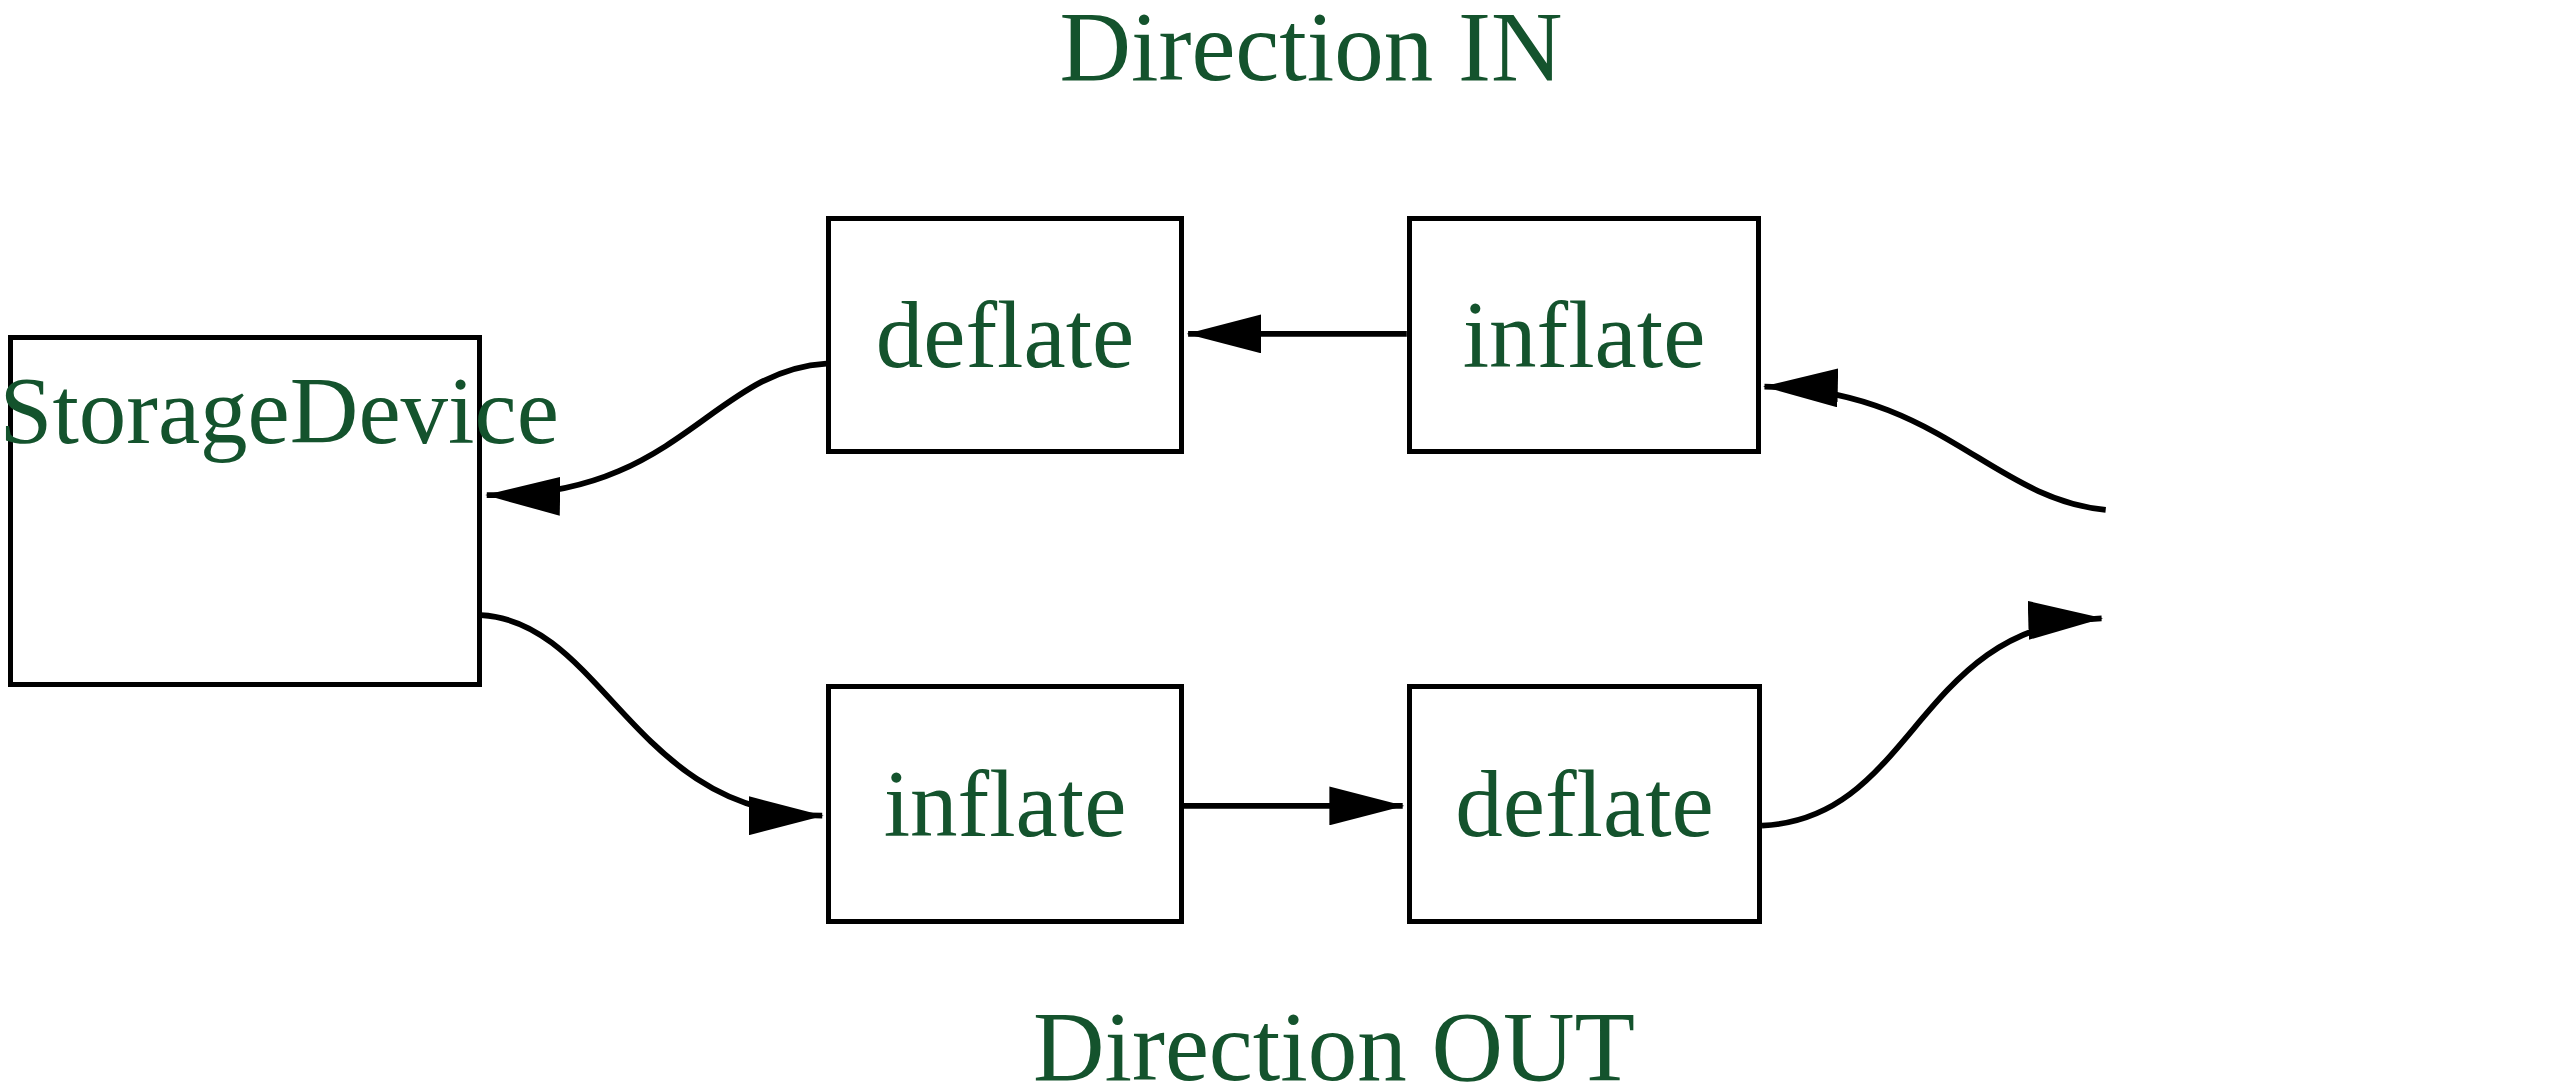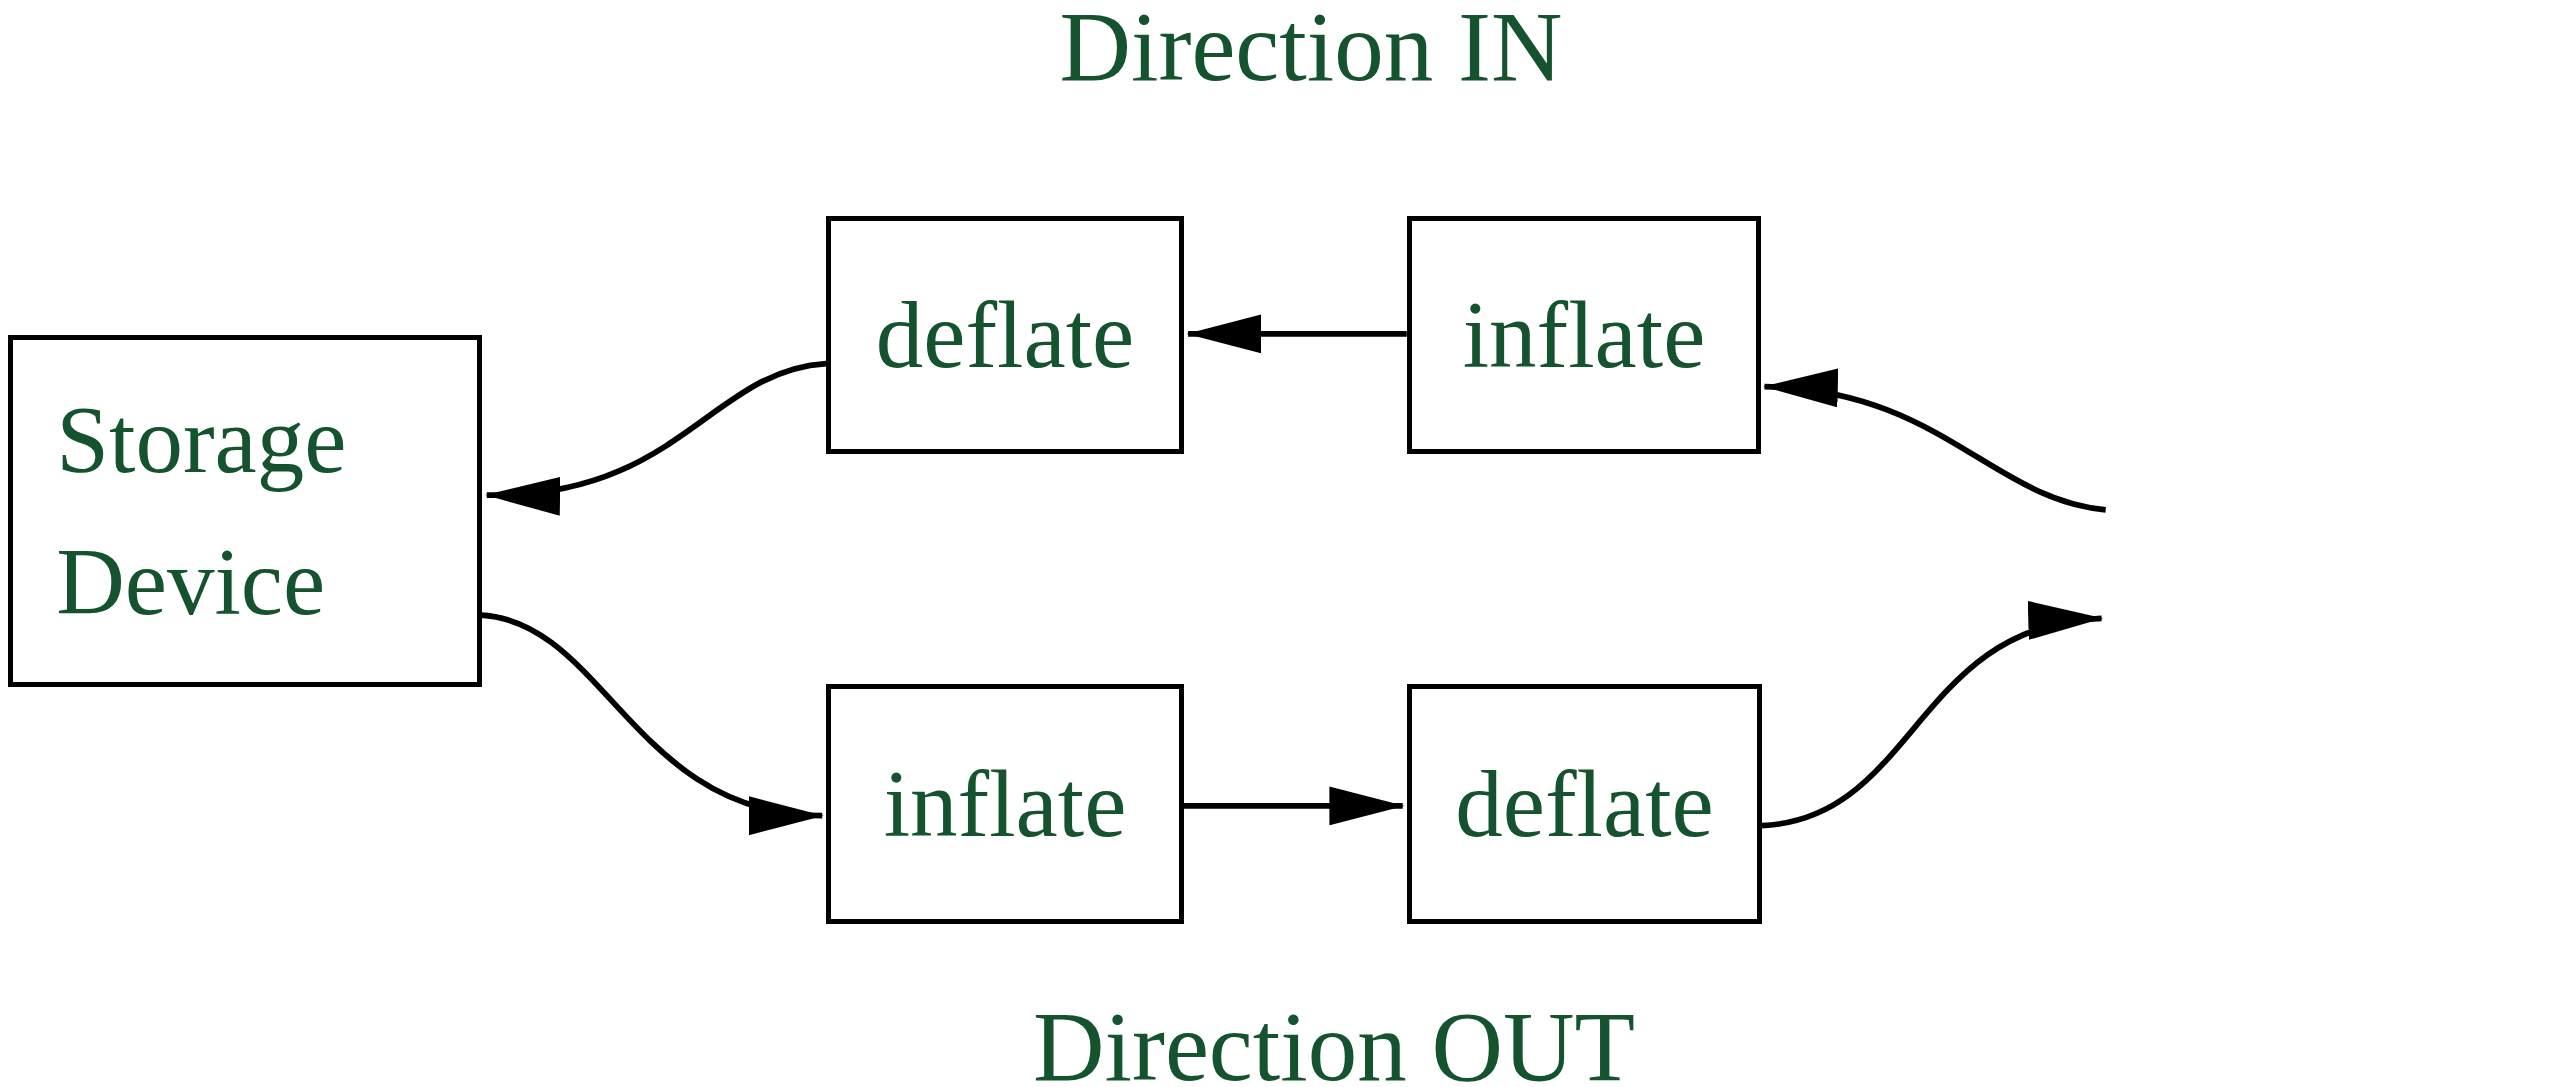--- a/index.html
+++ b/index.html
@@ -31,24 +31,24 @@
     border: 5px solid #000000;
     display: flex;
     align-items: center;
     justify-content: center;
     font-size: 95px;
     line-height: 1.2;
     white-space: nowrap;
     z-index: 2;
   }
   .node.two-line {
-    flex-direction: column;
+    flex-direction: row;
     align-items: flex-start;
     justify-content: center;
-    padding-left: 43px;
+    padding-left: 68px;
     line-height: 1.5;
   }
   .node.two-line .line { display: block; }
   .diagram-title {
     position: absolute;
     font-size: 99px;
     line-height: 1.0;
     white-space: nowrap;
     transform: translateX(-50%);
     z-index: 2;

